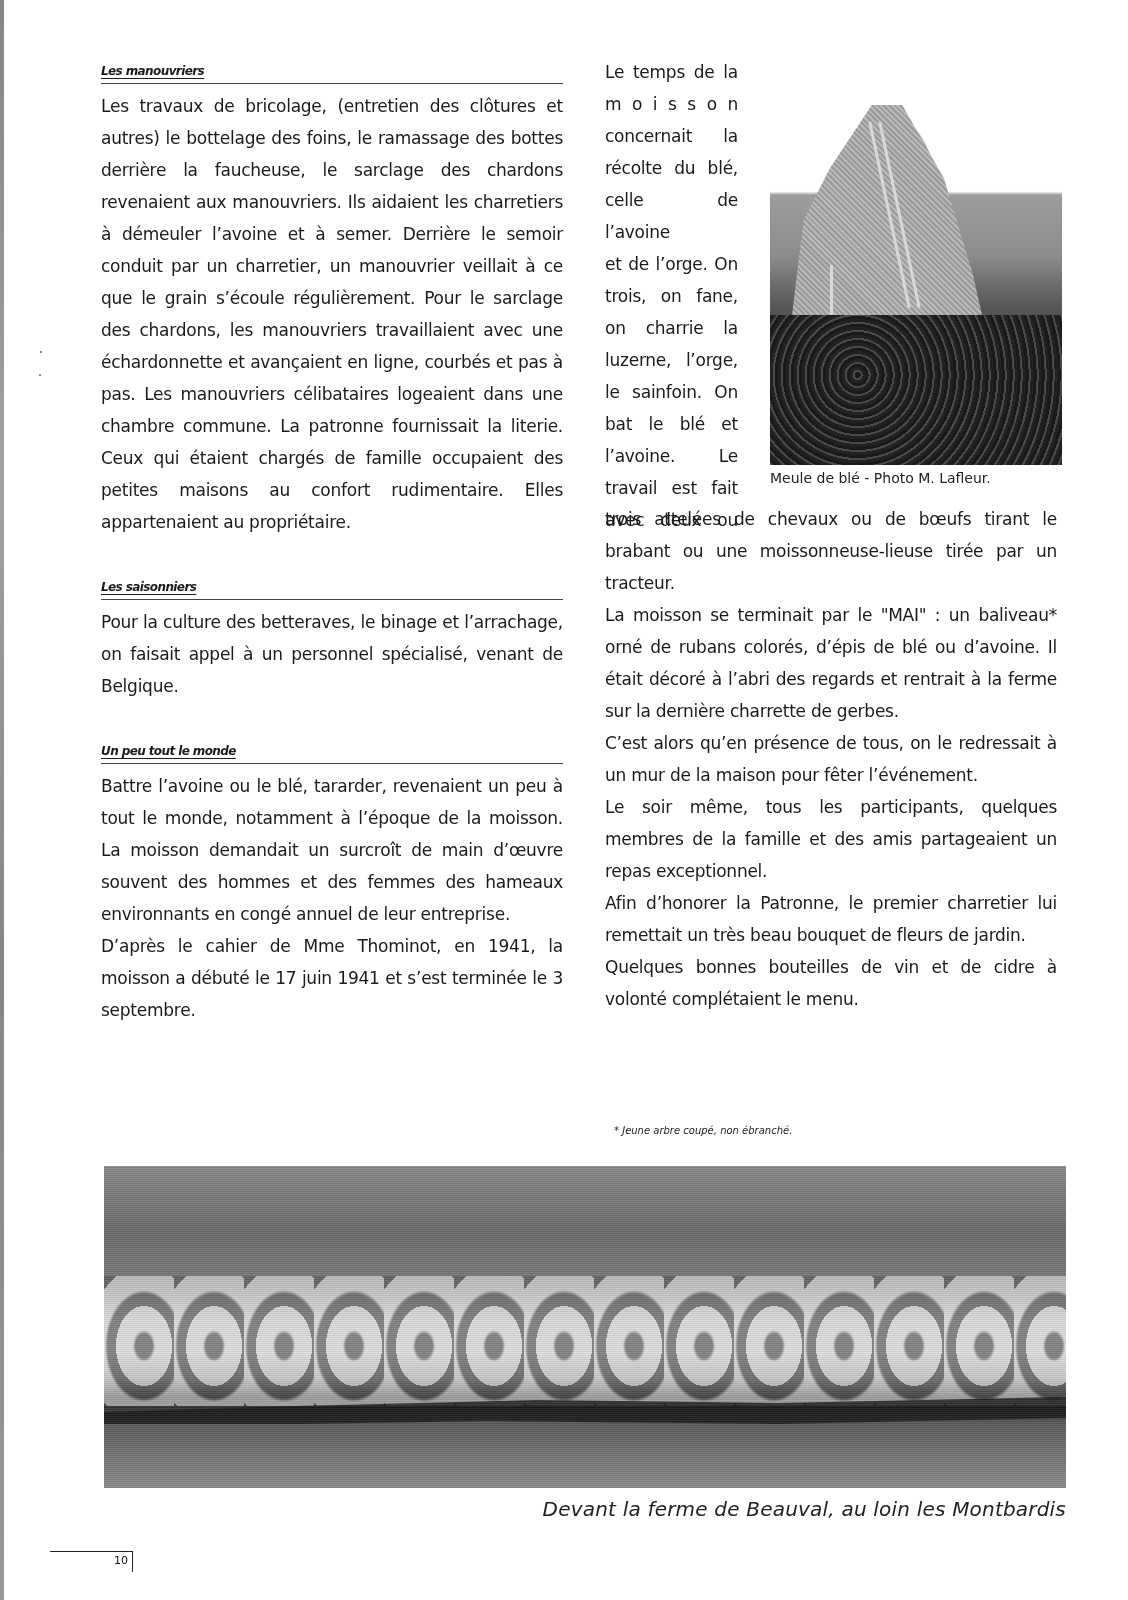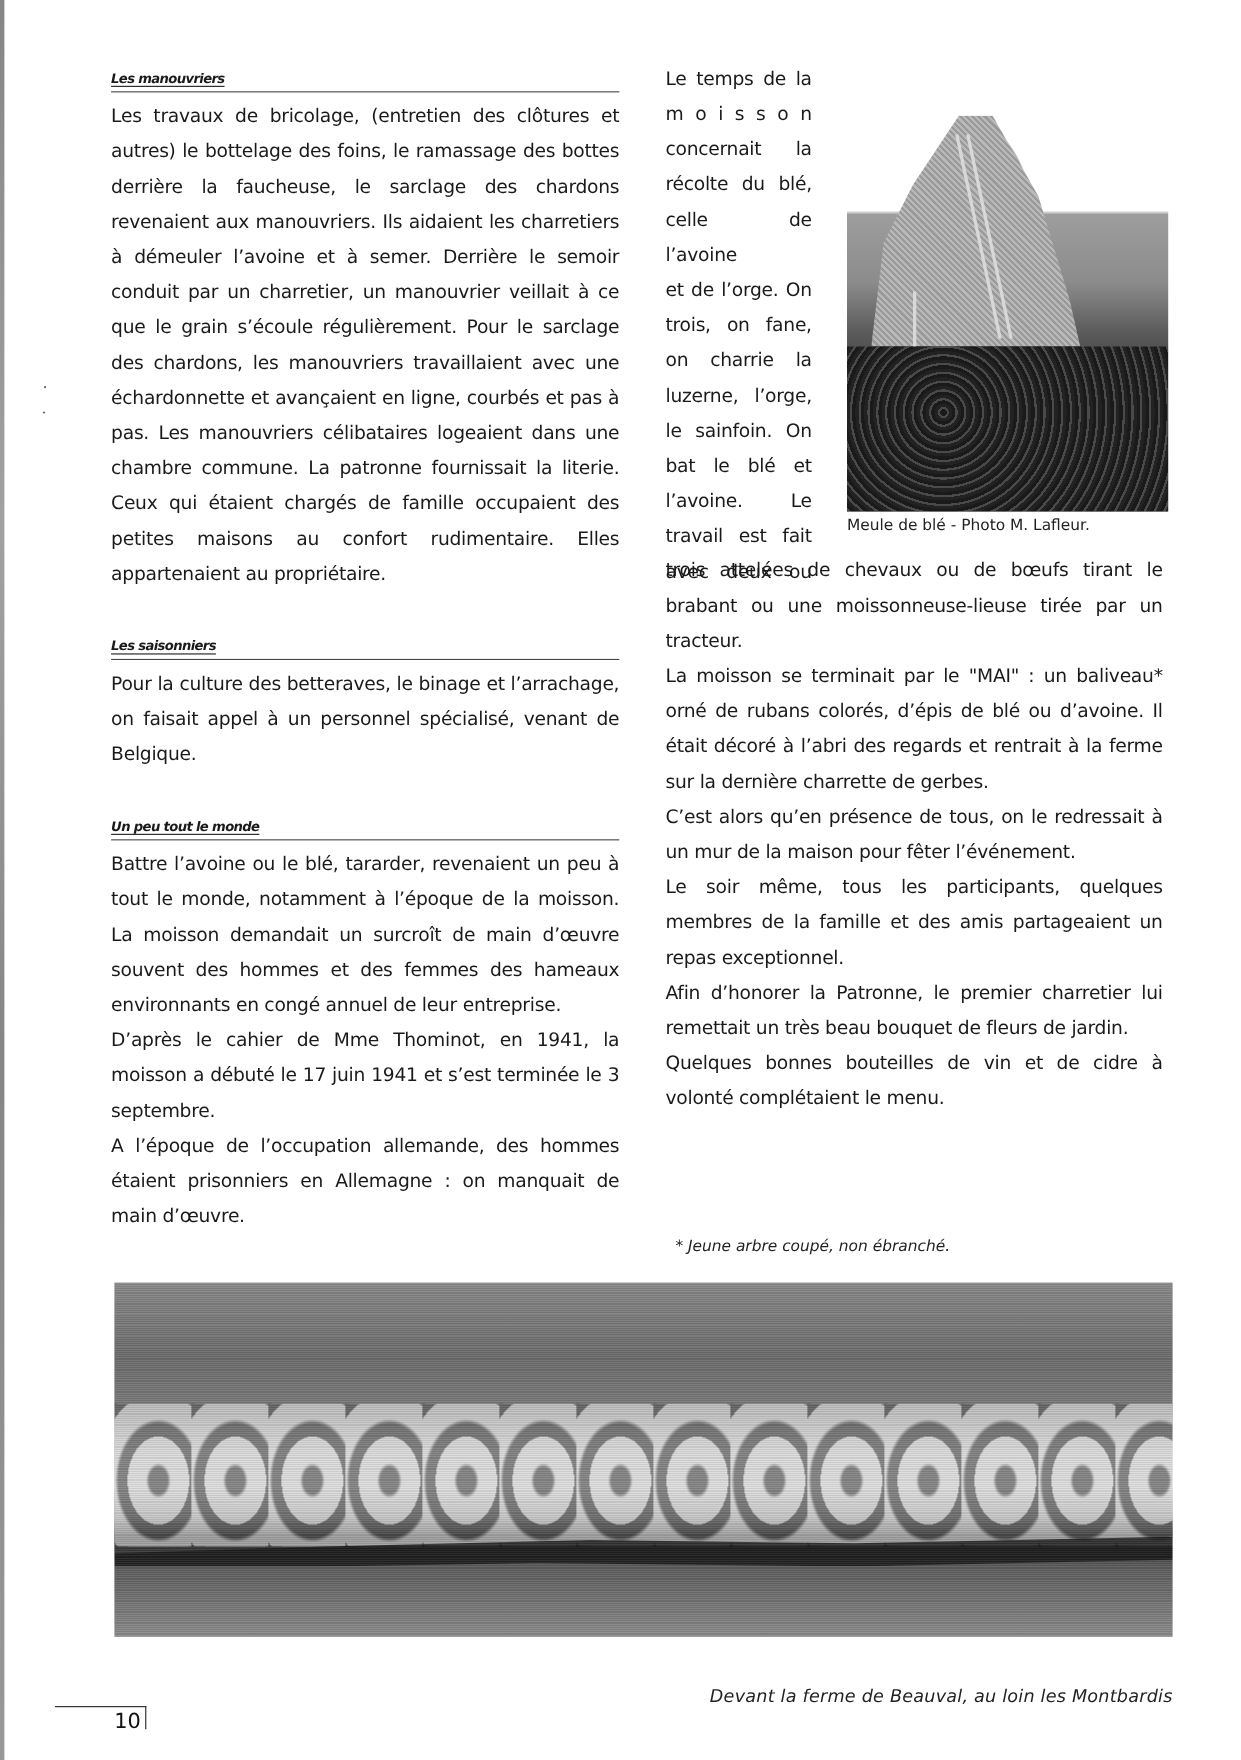--- a/index.html
+++ b/index.html
@@ -48,21 +48,21 @@
       position: absolute; left: 0; right: 0; bottom: 0; height: 150px;
       background: repeating-radial-gradient(circle at 30% 40%, #1a1a1a 0 3px, #4a4a4a 3px 5px, #222 5px 8px);
     }
     .caption-small {
       position: absolute; left: 770px; top: 470px; width: 288px; 
       font-size: 14px; color: #222;
     }
     .col-right-full { left: 605px; top: 503px; width: 452px; }
     .footnote {
       position: absolute; left: 614px; top: 1125px;
-      font-style: italic; font-size: 14px; color: #222;
+      font-style: italic; font-size: 10px; color: #222;
     }
     .photo-wide {
       position: absolute; left: 104px; top: 1166px; width: 962px; height: 322px;
       overflow: hidden;
       background: linear-gradient(180deg, #8a8a8a 0%, #6c6c6c 20%, #7a7a7a 35%, #cfcfcf 48%, #d9d9d9 58%, #9a9a9a 66%, #1e1e1e 72%, #5c5c5c 80%, #8d8d8d 100%);
     }
     .photo-wide .texture {
       position: absolute; inset: 0;
       background: repeating-linear-gradient(0deg, rgba(0,0,0,0.08) 0 1px, rgba(255,255,255,0.06) 1px 2px);
     }
@@ -73,28 +73,28 @@
       background-size: 70px 130px;
       opacity: 0.65;
     }
     .photo-wide .darkband {
       position: absolute; left: 0; right: 0; top: 228px; height: 30px;
       background: #161616; opacity: 0.8;
       clip-path: polygon(0 60%, 20% 40%, 45% 20%, 70% 30%, 100% 10%, 100% 80%, 70% 100%, 40% 90%, 20% 100%, 0 100%);
     }
     .caption-wide {
       position: absolute; right: 62px; top: 1497px;
-      font-style: italic; font-size: 16px; color: #222; letter-spacing: 0.2px; margin-top: 35px;
+      font-style: italic; font-size: 20px; color: #222; letter-spacing: 0.2px;
     }
     .page-number-box {
       position: absolute; left: 50px; top: 1551px; width: 82px; height: 20px;
       border-top: 1px solid #222; border-right: 1px solid #222;
     }
     .page-number {
-      position: absolute; right: 4px; top: 2px; font-size: 19px; color: #111;
+      position: absolute; right: 4px; top: 2px; font-size: 11px; color: #111;
     }
   </style>
 </head>
 <body>
 
 <div class="left-edge"></div>
 <div class="dot" style="left:40px;top:351px;"></div>
 <div class="dot" style="left:39px;top:374px;"></div>
 
 <div class="col col-left">
@@ -102,21 +102,20 @@
   <p class="para">Les travaux de bricolage, (entretien des clôtures et autres) le bottelage des foins, le ramassage des bottes derrière la faucheuse, le sarclage des chardons revenaient aux manouvriers. Ils aidaient les charretiers à démeuler l’avoine et à semer. Derrière le semoir conduit par un charretier, un manouvrier veillait à ce que le grain s’écoule régulièrement. Pour le sarclage des chardons, les manouvriers travaillaient avec une échardonnette et avançaient en ligne, courbés et pas à pas. Les manouvriers célibataires logeaient dans une chambre commune. La patronne fournissait la literie. Ceux qui étaient chargés de famille occupaient des petites maisons au confort rudimentaire. Elles appartenaient au propriétaire.</p>
 
   <div class="gap"></div>
   <h2 class="heading">Les saisonniers</h2>
   <p class="para">Pour la culture des betteraves, le binage et l’arrachage, on faisait appel à un personnel spécialisé, venant de Belgique.</p>
 
   <div class="gap"></div>
   <h2 class="heading">Un peu tout le monde</h2>
   <p class="para">Battre l’avoine ou le blé, tararder, revenaient un peu à tout le monde, notamment à l’époque de la moisson. La moisson demandait un surcroît de main d’œuvre souvent des hommes et des femmes des hameaux environnants en congé annuel de leur entreprise.</p>
   <p class="para">D’après le cahier de Mme Thominot, en 1941, la moisson a débuté le 17 juin 1941 et s’est terminée le 3 septembre.</p>
-  <p class="para">A l’époque de l’occupation allemande, des hommes étaient prisonniers en Allemagne : on manquait de main d’œuvre.</p>
 </div>
 
 <div class="col col-right-narrow">
   <p class="para">Le temps de la</p>
   <p class="para">m o i s s o n</p>
   <p class="para">concernait la</p>
   <p class="para">récolte du blé,</p>
   <p class="para">celle de l’avoine</p>
   <p class="para">et de l’orge. On</p>
   <p class="para">trois, on fane,</p>

